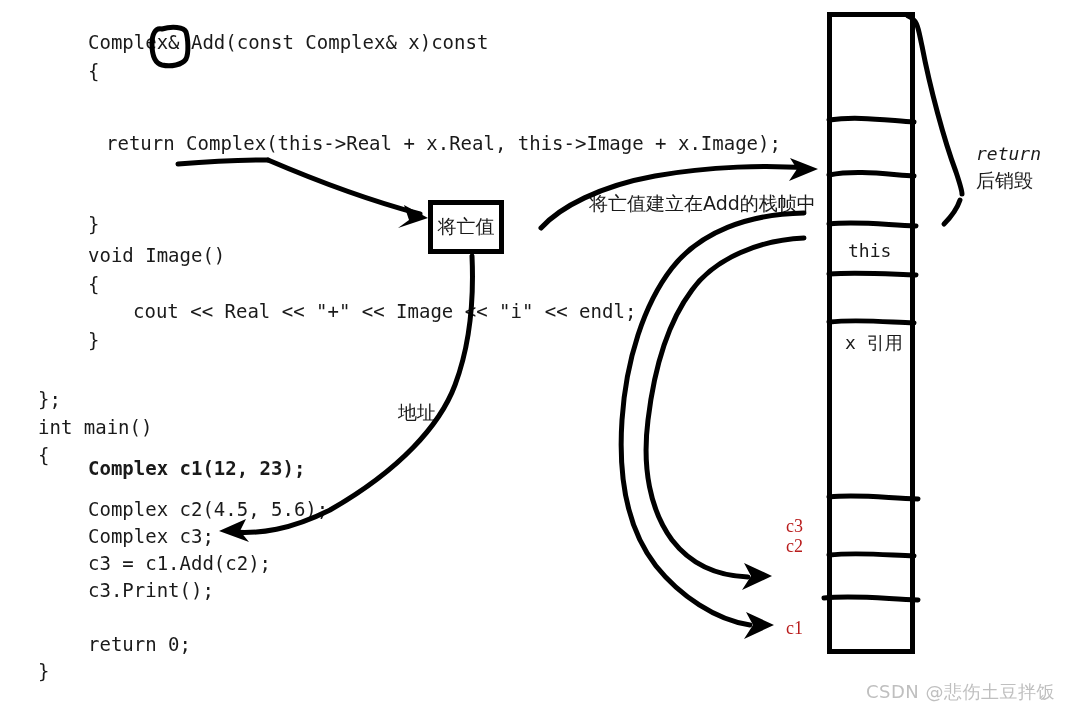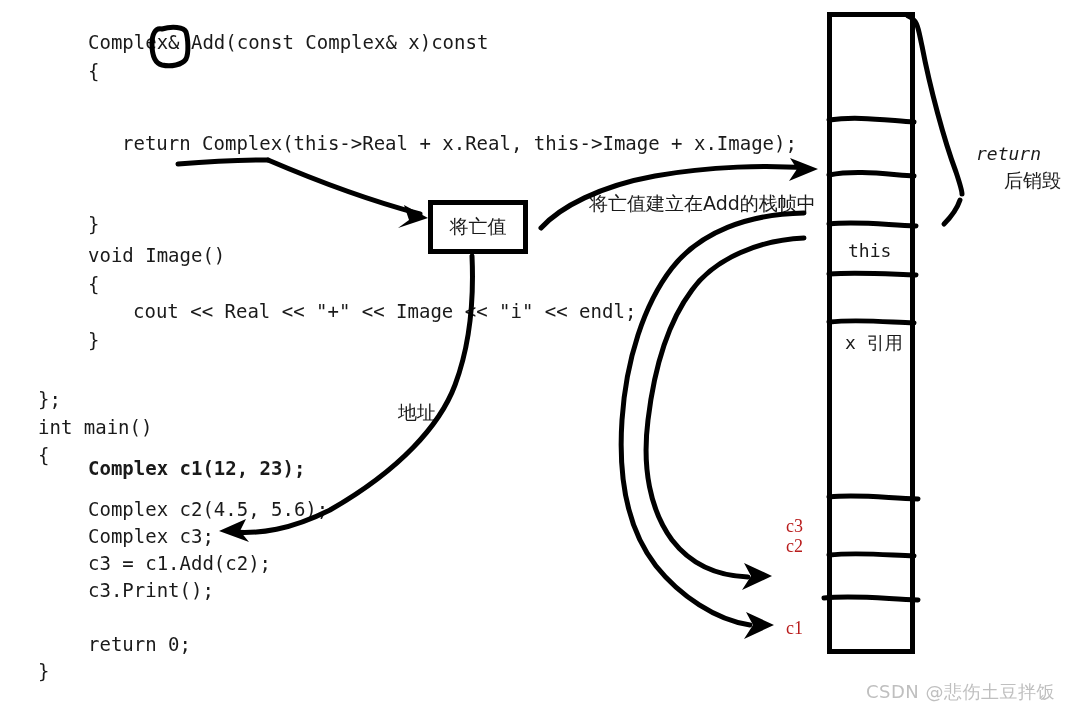--- a/index.html
+++ b/index.html
@@ -37,21 +37,21 @@
     font-family: "DejaVu Sans Mono", "Liberation Mono", monospace;
     font-size: 18px;
     color: #1a1a1a;
     white-space: pre;
     line-height: 1.2;
   }
   .box-xvalue {
     position: absolute;
     left: 428px;
     top: 200px;
-    width: 100px;
+    width: 76px;
     height: 54px;
     border: 5px solid #000;
     background: #fff;
     box-sizing: border-box;
     display: flex;
     align-items: center;
     justify-content: center;
   }
   .box-xvalue span {
     font-family: "DejaVu Sans", "Liberation Sans", sans-serif;
@@ -101,21 +101,21 @@
   .ink-fill { fill: #000; stroke: none; }
 </style>
 </head>
 <body>
 
 <div id="canvas">
 
   <div>
     <div class="code-line" style="left:88px;  top:33px;">Complex&amp; Add(const Complex&amp; x)const</div>
     <div class="code-line" style="left:88px;  top:62px;">{</div>
-    <div class="code-line" style="left:122px; top:134px;">return Complex(this-&gt;Real + x.Real, this-&gt;Image + x.Image);</div>
+    <div class="code-line" style="left:106px; top:134px;">return Complex(this-&gt;Real + x.Real, this-&gt;Image + x.Image);</div>
     <div class="code-line" style="left:88px;  top:215px;">}</div>
     <div class="code-line" style="left:88px;  top:246px;">void Image()</div>
     <div class="code-line" style="left:88px;  top:275px;">{</div>
     <div class="code-line" style="left:133px; top:302px;">cout &lt;&lt; Real &lt;&lt; "+" &lt;&lt; Image &lt;&lt; "i" &lt;&lt; endl;</div>
     <div class="code-line" style="left:88px;  top:331px;">}</div>
     <div class="code-line" style="left:38px;  top:390px;">};</div>
     <div class="code-line" style="left:38px;  top:418px;">int main()</div>
     <div class="code-line" style="left:38px;  top:446px;">{</div>
     <div class="code-line" style="left:88px;  top:459px;font-weight:bold;">Complex c1(12, 23);</div>
     <div class="code-line" style="left:88px;  top:500px;">Complex c2(4.5, 5.6);</div>
@@ -128,21 +128,21 @@
 
   <div class="box-xvalue">
     <span>将亡值</span>
   </div>
 
   <div class="cn-label" style="left:589px; top:193px;">将亡值建立在Add的栈帧中</div>
 
   <div class="cn-label" style="left:398px; top:402px;">地址</div>
 
   <div class="mono-label" style="left:976px; top:143px;font-style:italic;">return</div>
-  <div class="cn-label" style="left:976px; top:170px;margin-left:28px;">后销毁</div>
+  <div class="cn-label" style="left:976px; top:170px;">后销毁</div>
 
   <div class="stack-frame"></div>
 
   <div class="stack-cell-label" style="left:848px; top:240px;">this</div>
   <div class="stack-cell-label" style="left:845px; top:289px;margin-top:42px;">x 引用</div>
 
   <div class="side-label" style="left:786px; top:516px;">c3</div>
   <div class="side-label" style="left:786px; top:536px;text-align:center;">c2</div>
   <div class="side-label" style="left:786px; top:618px;">c1</div>
 

